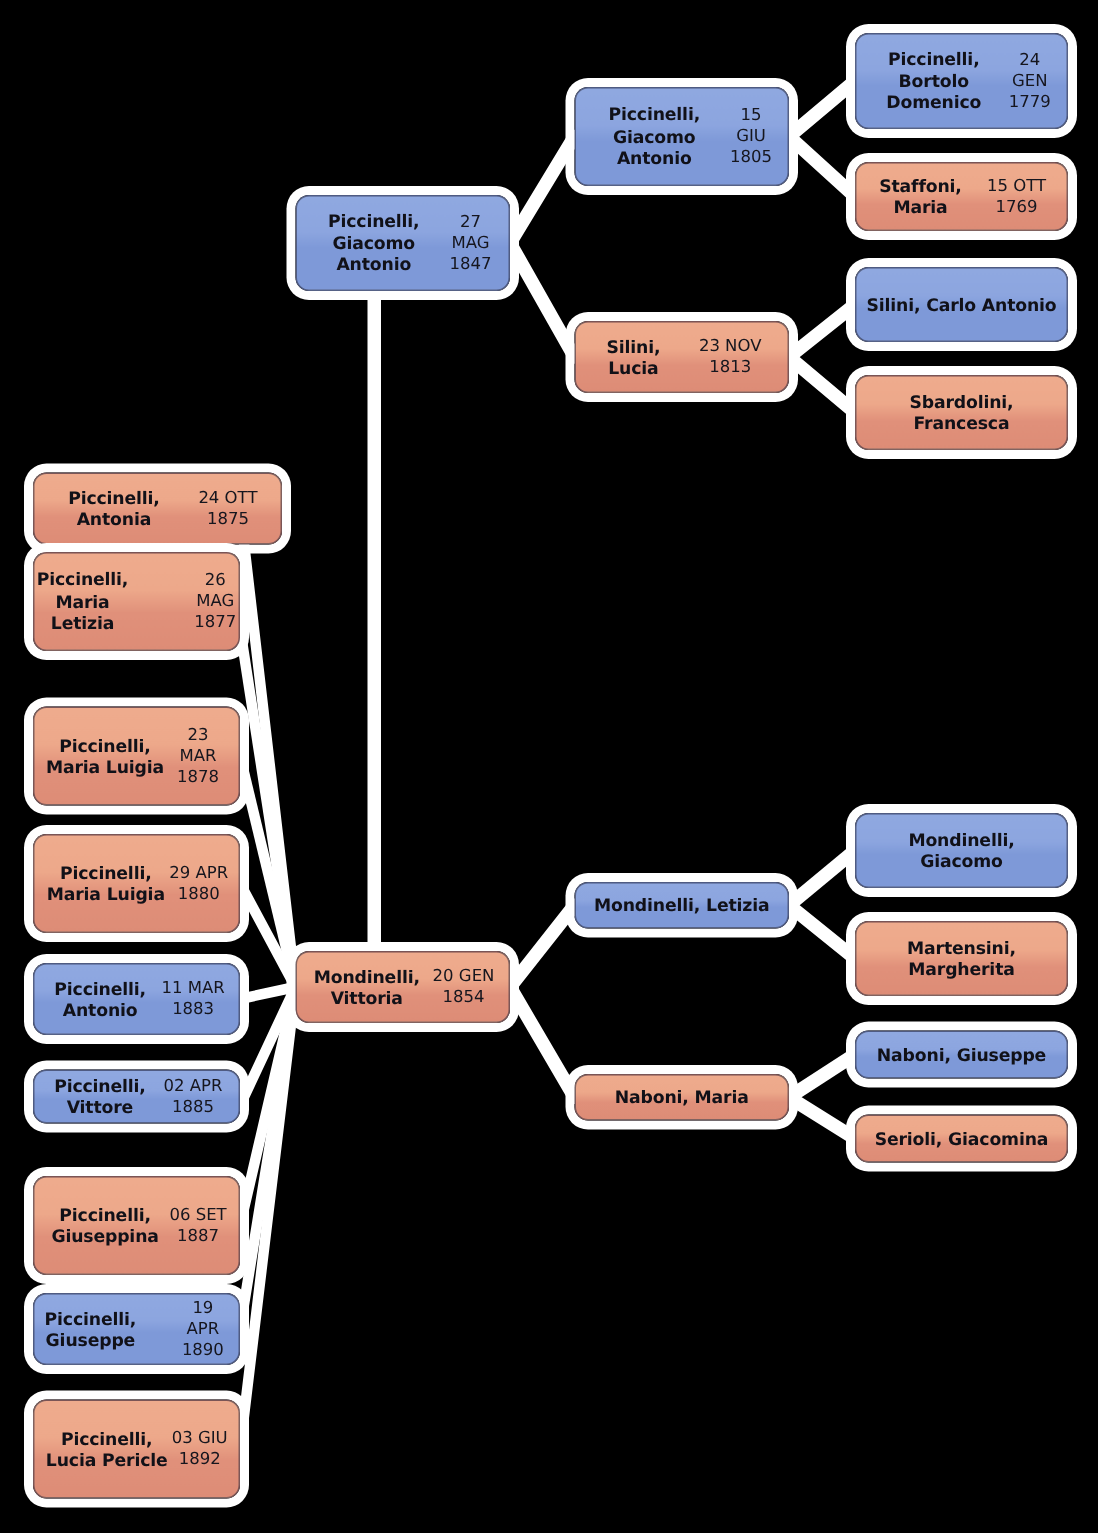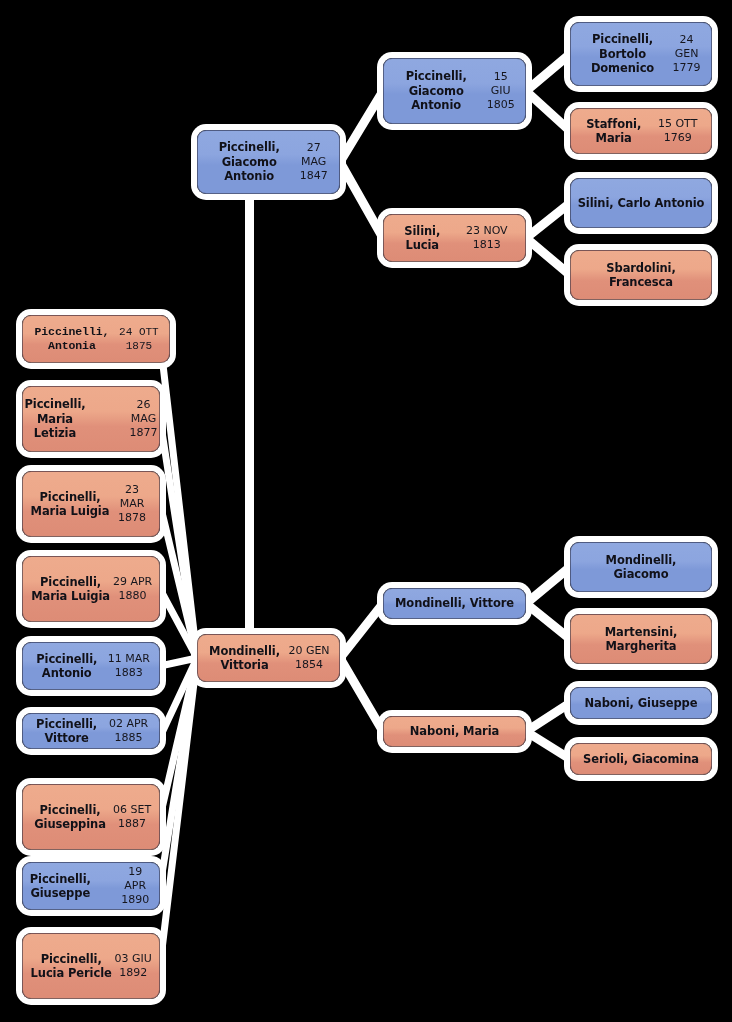--- a/index.html
+++ b/index.html
@@ -109,42 +109,42 @@
     </div>
     <div class="node male" style="left: 197px; top: 130px; width: 143px; height: 64px;">
       <div class="nm">Piccinelli, Giacomo Antonio</div>
       <div class="dt">27 MAG 1847</div>
     </div>
     <div class="node female" style="left: 197px; top: 634px; width: 143px; height: 48px;">
       <div class="nm">Mondinelli, Vittoria</div>
       <div class="dt">20 GEN 1854</div>
     </div>
     <div class="node male" style="left: 383px; top: 588px; width: 143px; height: 31px;">
-      <div class="nm">Mondinelli, Vittore</div>
+      <div class="nm">Mondinelli, Letizia</div>
     </div>
     <div class="node male" style="left: 570px; top: 542px; width: 142px; height: 50px;">
       <div class="nm">Mondinelli, Giacomo</div>
     </div>
     <div class="node female" style="left: 570px; top: 614px; width: 142px; height: 50px;">
       <div class="nm">Martensini, Margherita</div>
     </div>
     <div class="node male" style="left: 570px; top: 687px; width: 142px; height: 32px;">
       <div class="nm">Naboni, Giuseppe</div>
     </div>
     <div class="node female" style="left: 383px; top: 716px; width: 143px; height: 31px;">
       <div class="nm">Naboni, Maria</div>
     </div>
     <div class="node female" style="left: 570px; top: 743px; width: 142px; height: 32px;">
       <div class="nm">Serioli, Giacomina</div>
     </div>
-    <div class="node female" style="left: 22px; top: 315px; width: 148px; height: 48px; font-family: Liberation Mono, monospace;">
+    <div class="node female" style="left: 22px; top: 315px; width: 166px; height: 48px;">
       <div class="nm">Piccinelli, Antonia</div>
       <div class="dt">24 OTT 1875</div>
     </div>
-    <div class="node female" style="left: 22px; top: 386px; width: 138px; height: 66px; gap: 44px;">
+    <div class="node female" style="left: 22px; top: 368px; width: 138px; height: 66px; gap: 44px;">
       <div class="nm">Piccinelli, Maria Letizia</div>
       <div class="dt">26 MAG 1877</div>
     </div>
     <div class="node female" style="left: 22px; top: 471px; width: 138px; height: 66px;">
       <div class="nm">Piccinelli, Maria Luigia</div>
       <div class="dt">23 MAR 1878</div>
     </div>
     <div class="node female" style="left: 22px; top: 556px; width: 138px; height: 66px;">
       <div class="nm">Piccinelli, Maria Luigia</div>
       <div class="dt">29 APR 1880</div>

